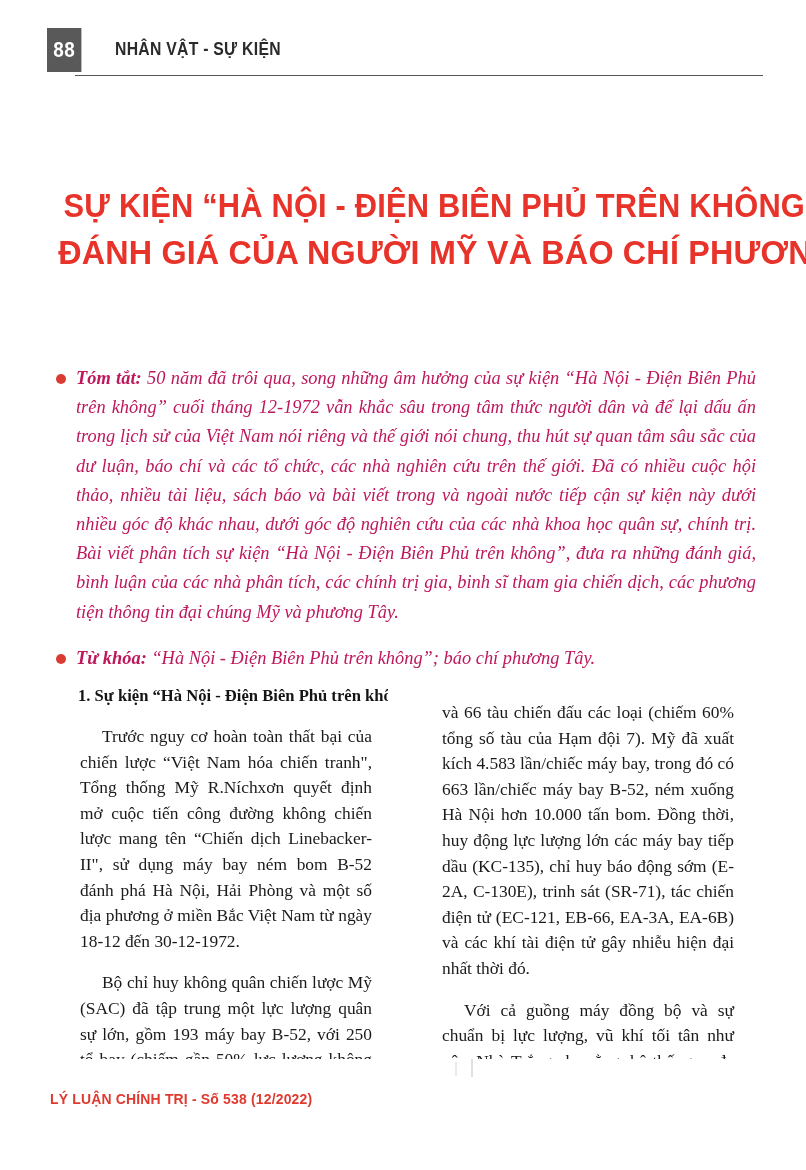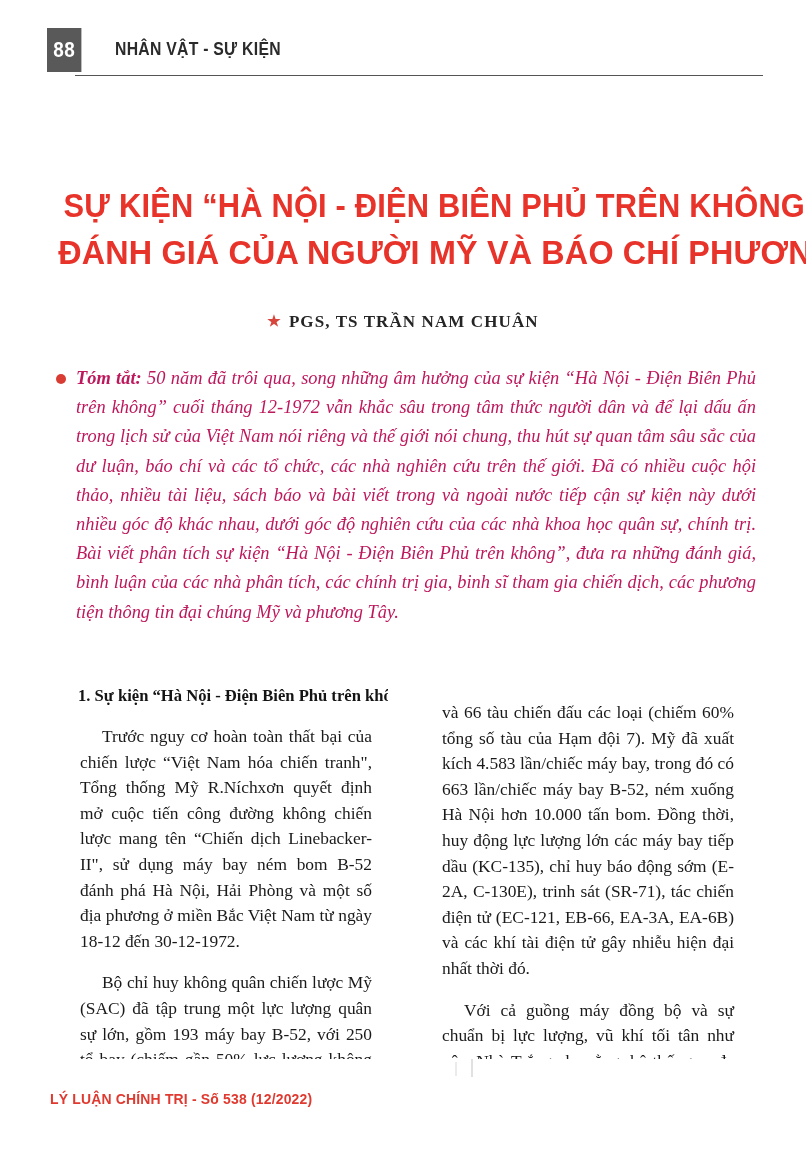--- a/index.html
+++ b/index.html
@@ -221,27 +221,27 @@
     <div class="folio-box">88</div>
     <div class="runhead-title">NHÂN VẬT - SỰ KIỆN</div>
     <div class="runhead-rule"></div>
   </div>
 
   <div class="title-block">
     <div class="title-line l1">SỰ KIỆN “HÀ NỘI - ĐIỆN BIÊN PHỦ TRÊN KHÔNG”:</div>
     <div class="title-line l2">ĐÁNH GIÁ CỦA NGƯỜI MỸ VÀ BÁO CHÍ PHƯƠNG TÂY</div>
   </div>
 
-  <div class="author">
-    <span class="star">★</span><span>PGS, TS TRẦN NAM CHUÂN</span>
-  </div>
 
   <div class="abstract">
     <p class="abs-para">
       <span class="dot"></span><b>Tóm tắt:</b><span> 50 năm đã trôi qua, song những âm hưởng của sự kiện “Hà Nội - Điện Biên Phủ trên không” cuối tháng 12-1972 vẫn khắc sâu trong tâm thức người dân và để lại dấu ấn trong lịch sử của Việt Nam nói riêng và thế giới nói chung, thu hút sự quan tâm sâu sắc của dư luận, báo chí và các tổ chức, các nhà nghiên cứu trên thế giới. Đã có nhiều cuộc hội thảo, nhiều tài liệu, sách báo và bài viết trong và ngoài nước tiếp cận sự kiện này dưới nhiều góc độ khác nhau, dưới góc độ nghiên cứu của các nhà khoa học quân sự, chính trị. Bài viết phân tích sự kiện “Hà Nội - Điện Biên Phủ trên không”, đưa ra những đánh giá, bình luận của các nhà phân tích, các chính trị gia, binh sĩ tham gia chiến dịch, các phương tiện thông tin đại chúng Mỹ và phương Tây.</span>
+    </p>
+    <p class="abs-para">
+      <span class="dot"></span><b>Từ khóa:</b><span> “Hà Nội - Điện Biên Phủ trên không”; báo chí phương Tây.</span>
     </p>
   </div>
 
   <div class="columns">
 
     <div class="col">
       <p class="body-head">1. Sự kiện “Hà Nội - Điện Biên Phủ trên không”</p>
       <p class="body-p">Trước nguy cơ hoàn toàn thất bại của chiến lược “Việt Nam hóa chiến tranh", Tổng thống Mỹ R.Níchxơn quyết định mở cuộc tiến công đường không chiến lược mang tên “Chiến dịch Linebacker-II", sử dụng máy bay ném bom B-52 đánh phá Hà Nội, Hải Phòng và một số địa phương ở miền Bắc Việt Nam từ ngày 18-12 đến 30-12-1972.</p>
       <p class="body-p"><span>Bộ chỉ huy không quân chiến lược Mỹ (SAC) đã tập trung một lực lượng quân sự lớn, gồm 193 máy bay B-52, với 250 tổ bay (chiếm gần 50% lực lượng không quân chiến lược của nước Mỹ); 2 đại đội 48 máy bay F-111A </span><i>“cánh cụp, cánh xòe”</i><span> hiện đại nhất; khoảng 1000 máy bay chiến thuật</span></p>
     </div>

